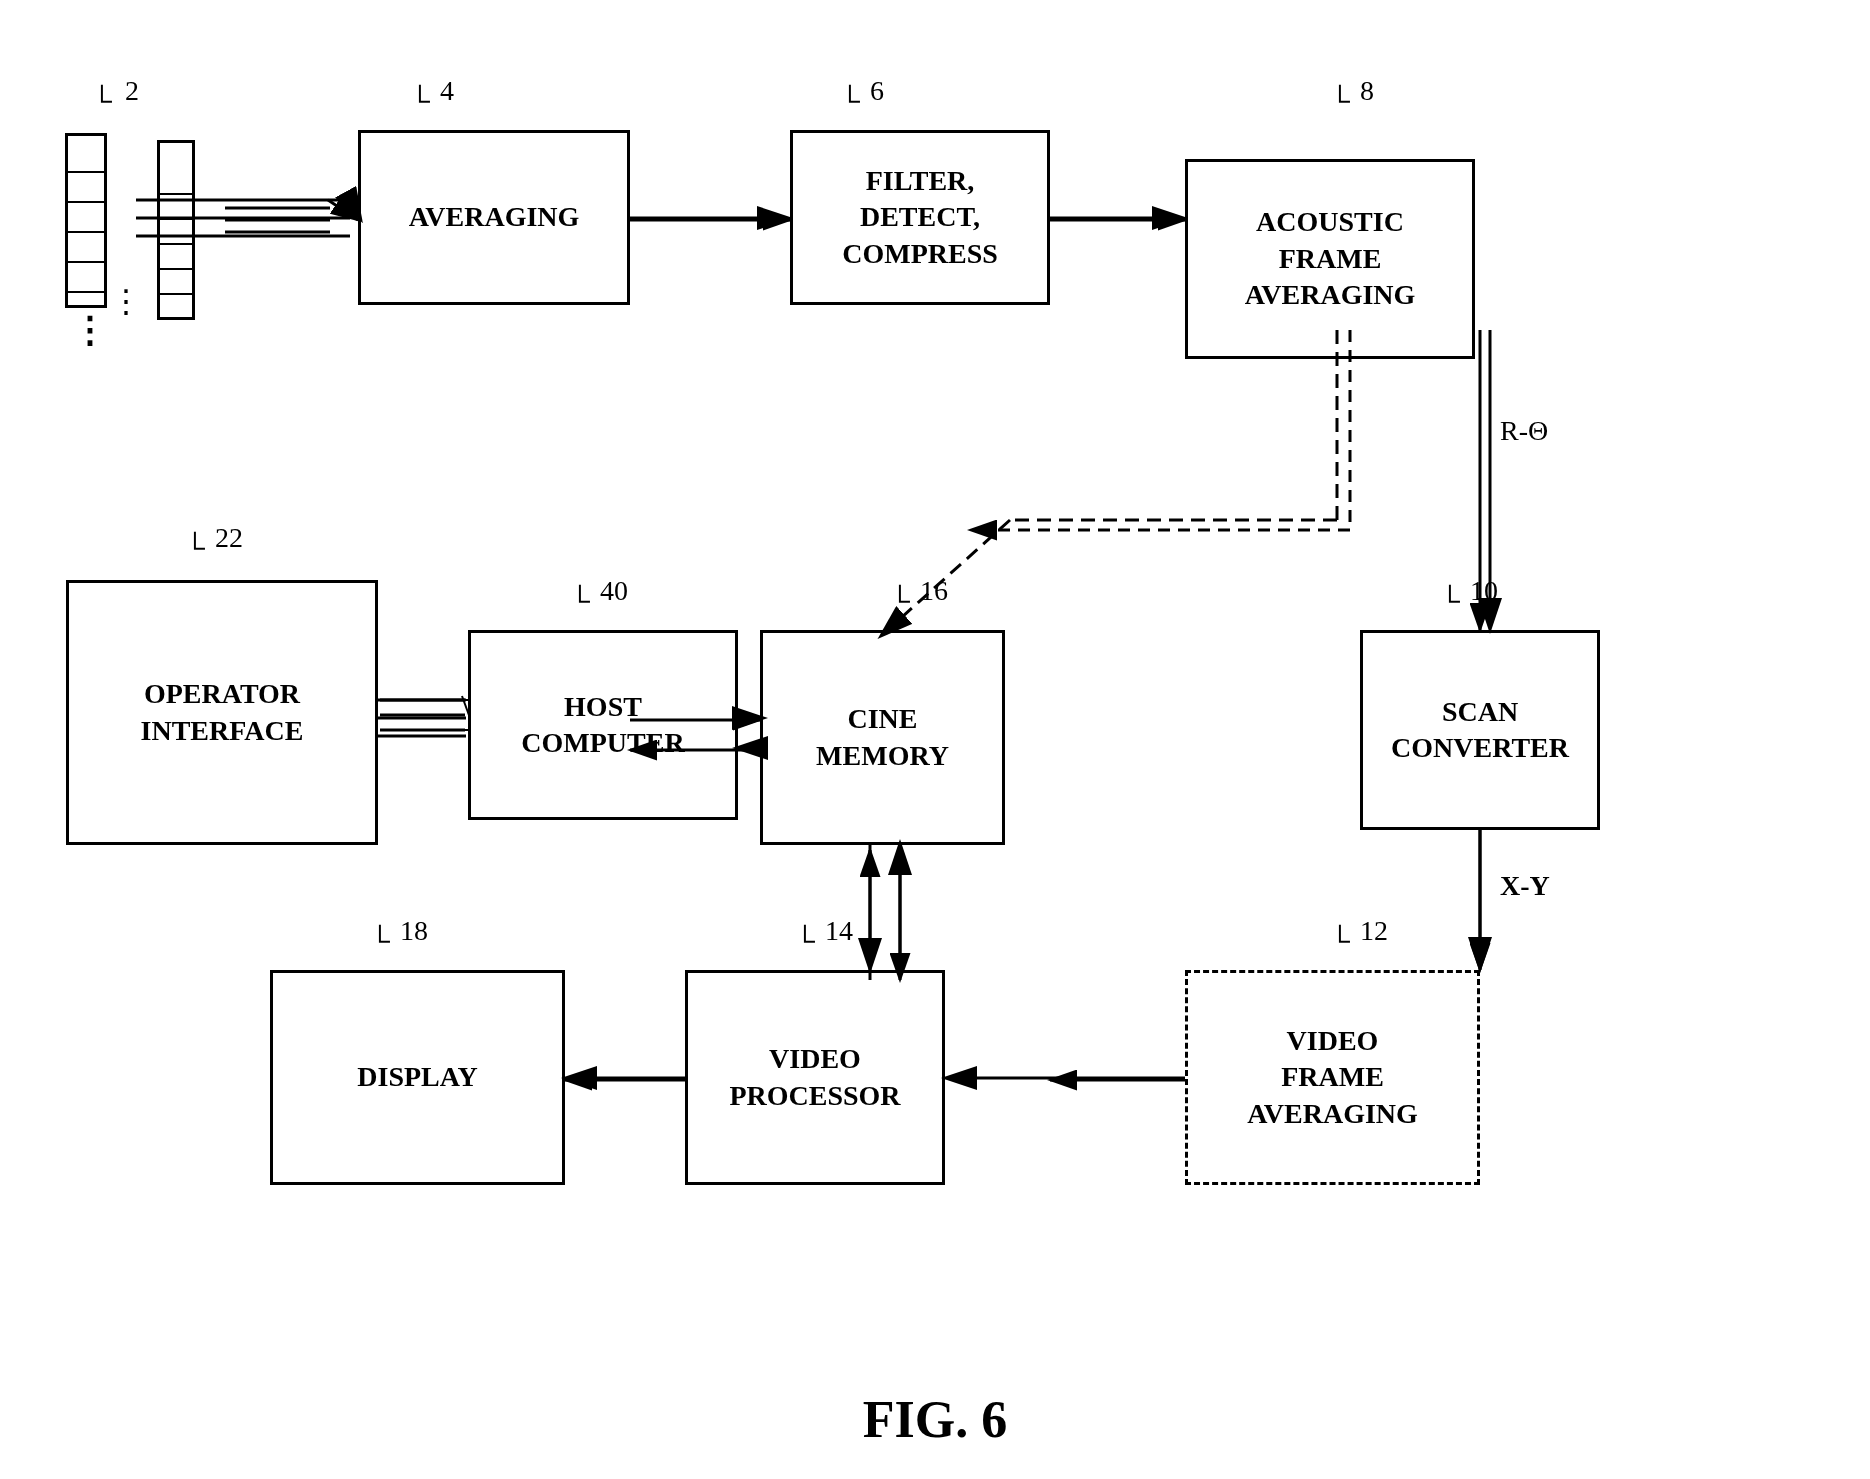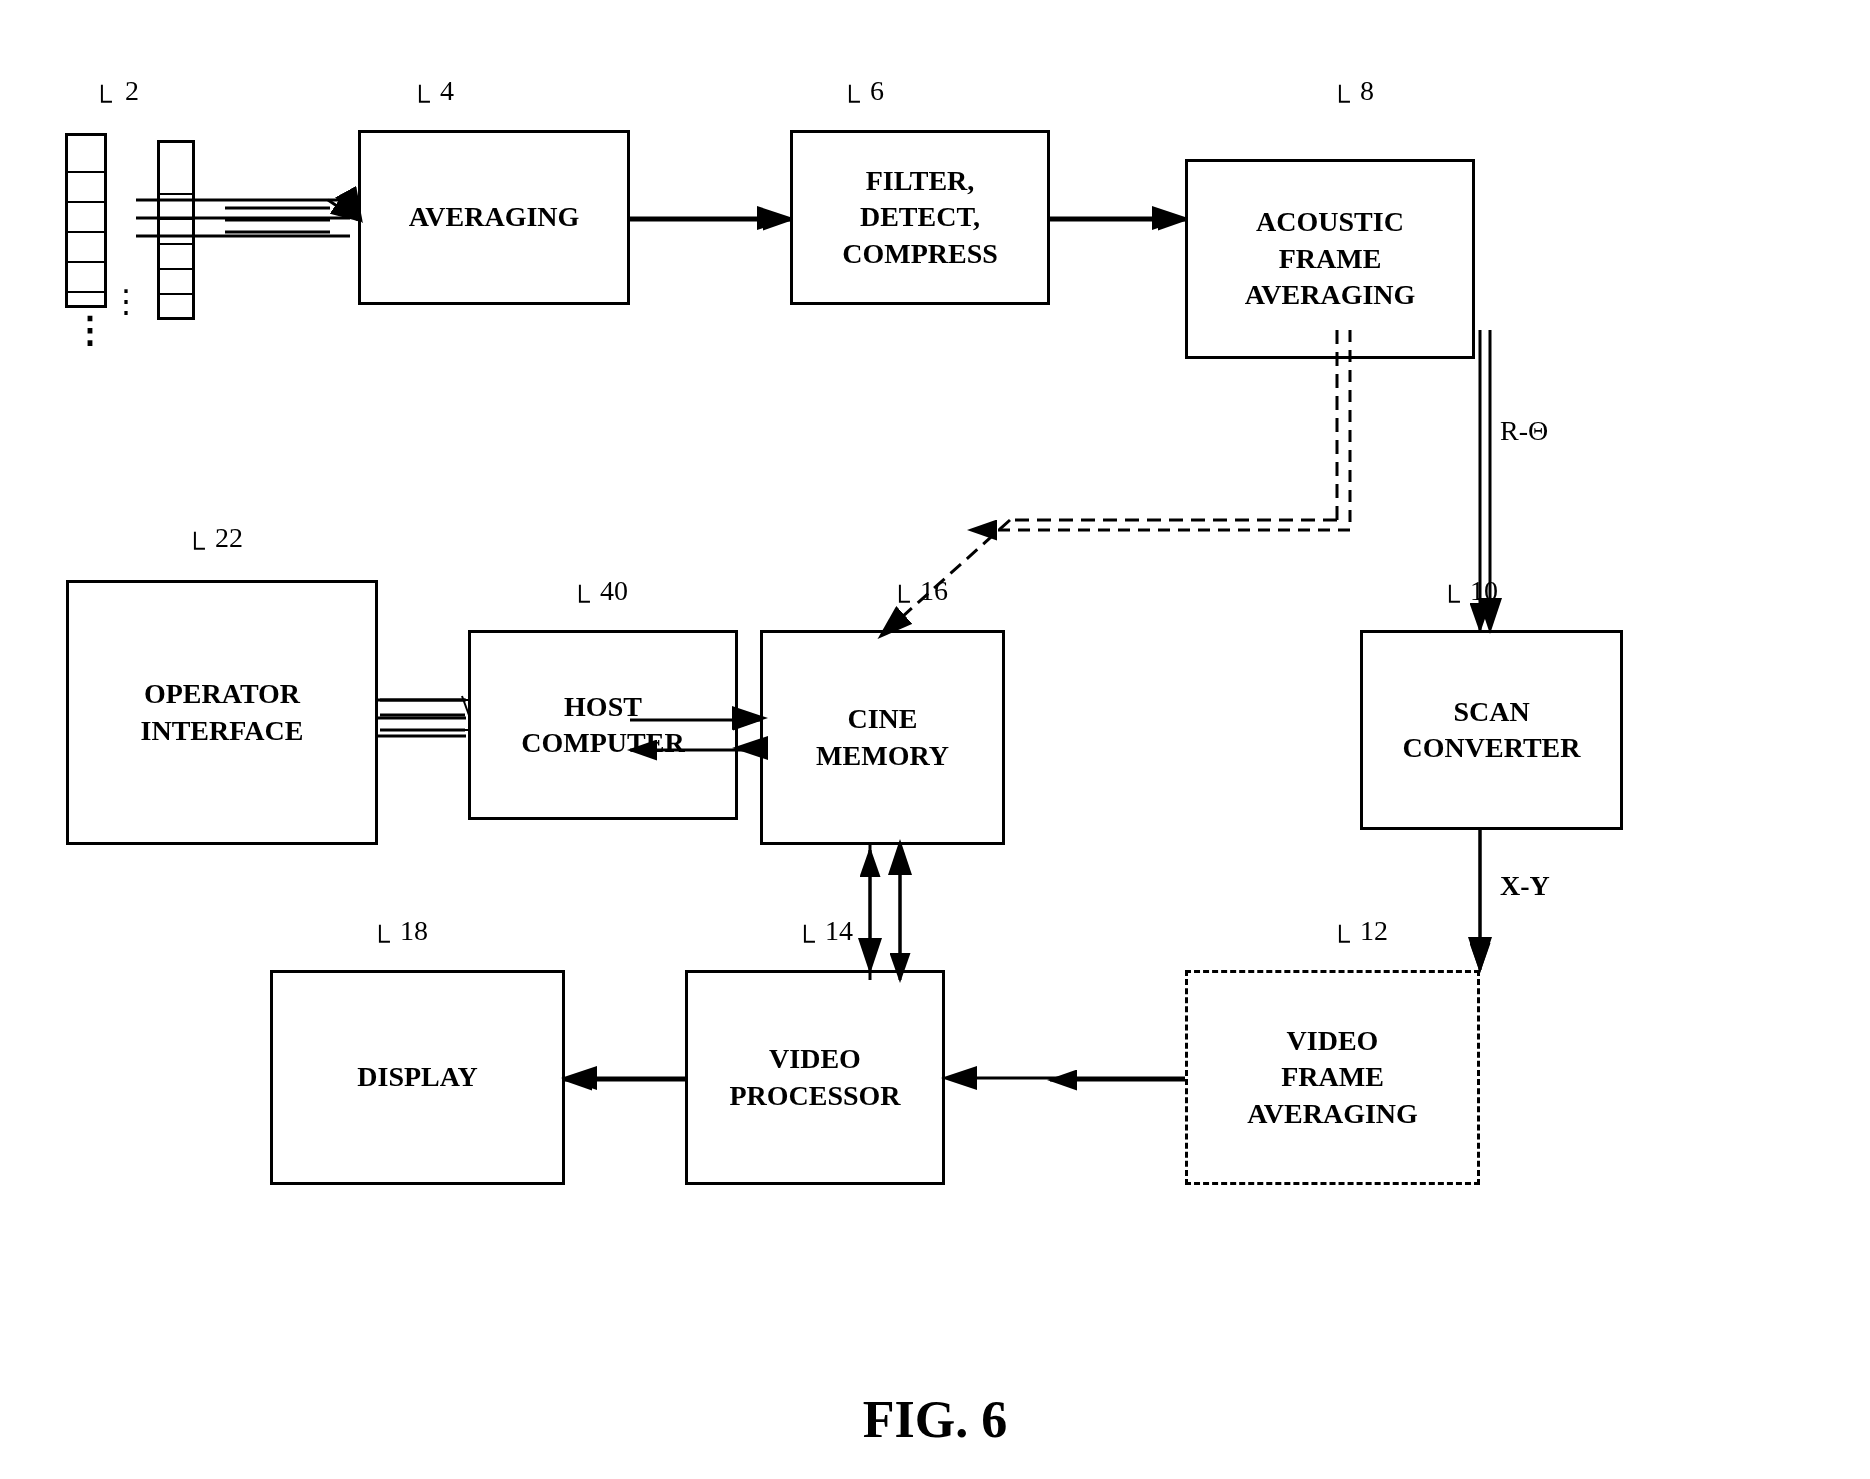--- a/index.html
+++ b/index.html
@@ -134,21 +134,21 @@
   </div>
 
   <div class="box" style="left:790px; top:130px; width:260px; height:175px;">
     <span>FILTER,<br>DETECT,<br>COMPRESS</span>
   </div>
 
   <div class="box" style="left:1185px; top:130px; width:290px; height:200px;margin-top:29px;">
     <span>ACOUSTIC<br>FRAME<br>AVERAGING</span>
   </div>
 
-  <div class="box" style="left:1360px; top:630px; width:263px; height:200px;">
+  <div class="box" style="left:1360px; top:630px; width:240px; height:200px;">
     <span>SCAN<br>CONVERTER</span>
   </div>
 
   <div class="box box-dashed" style="left:1185px; top:970px; width:295px; height:215px;">
     <span>VIDEO<br>FRAME<br>AVERAGING</span>
   </div>
 
   <div class="box" style="left:685px; top:970px; width:260px; height:215px;">
     <span>VIDEO<br>PROCESSOR</span>
   </div>

